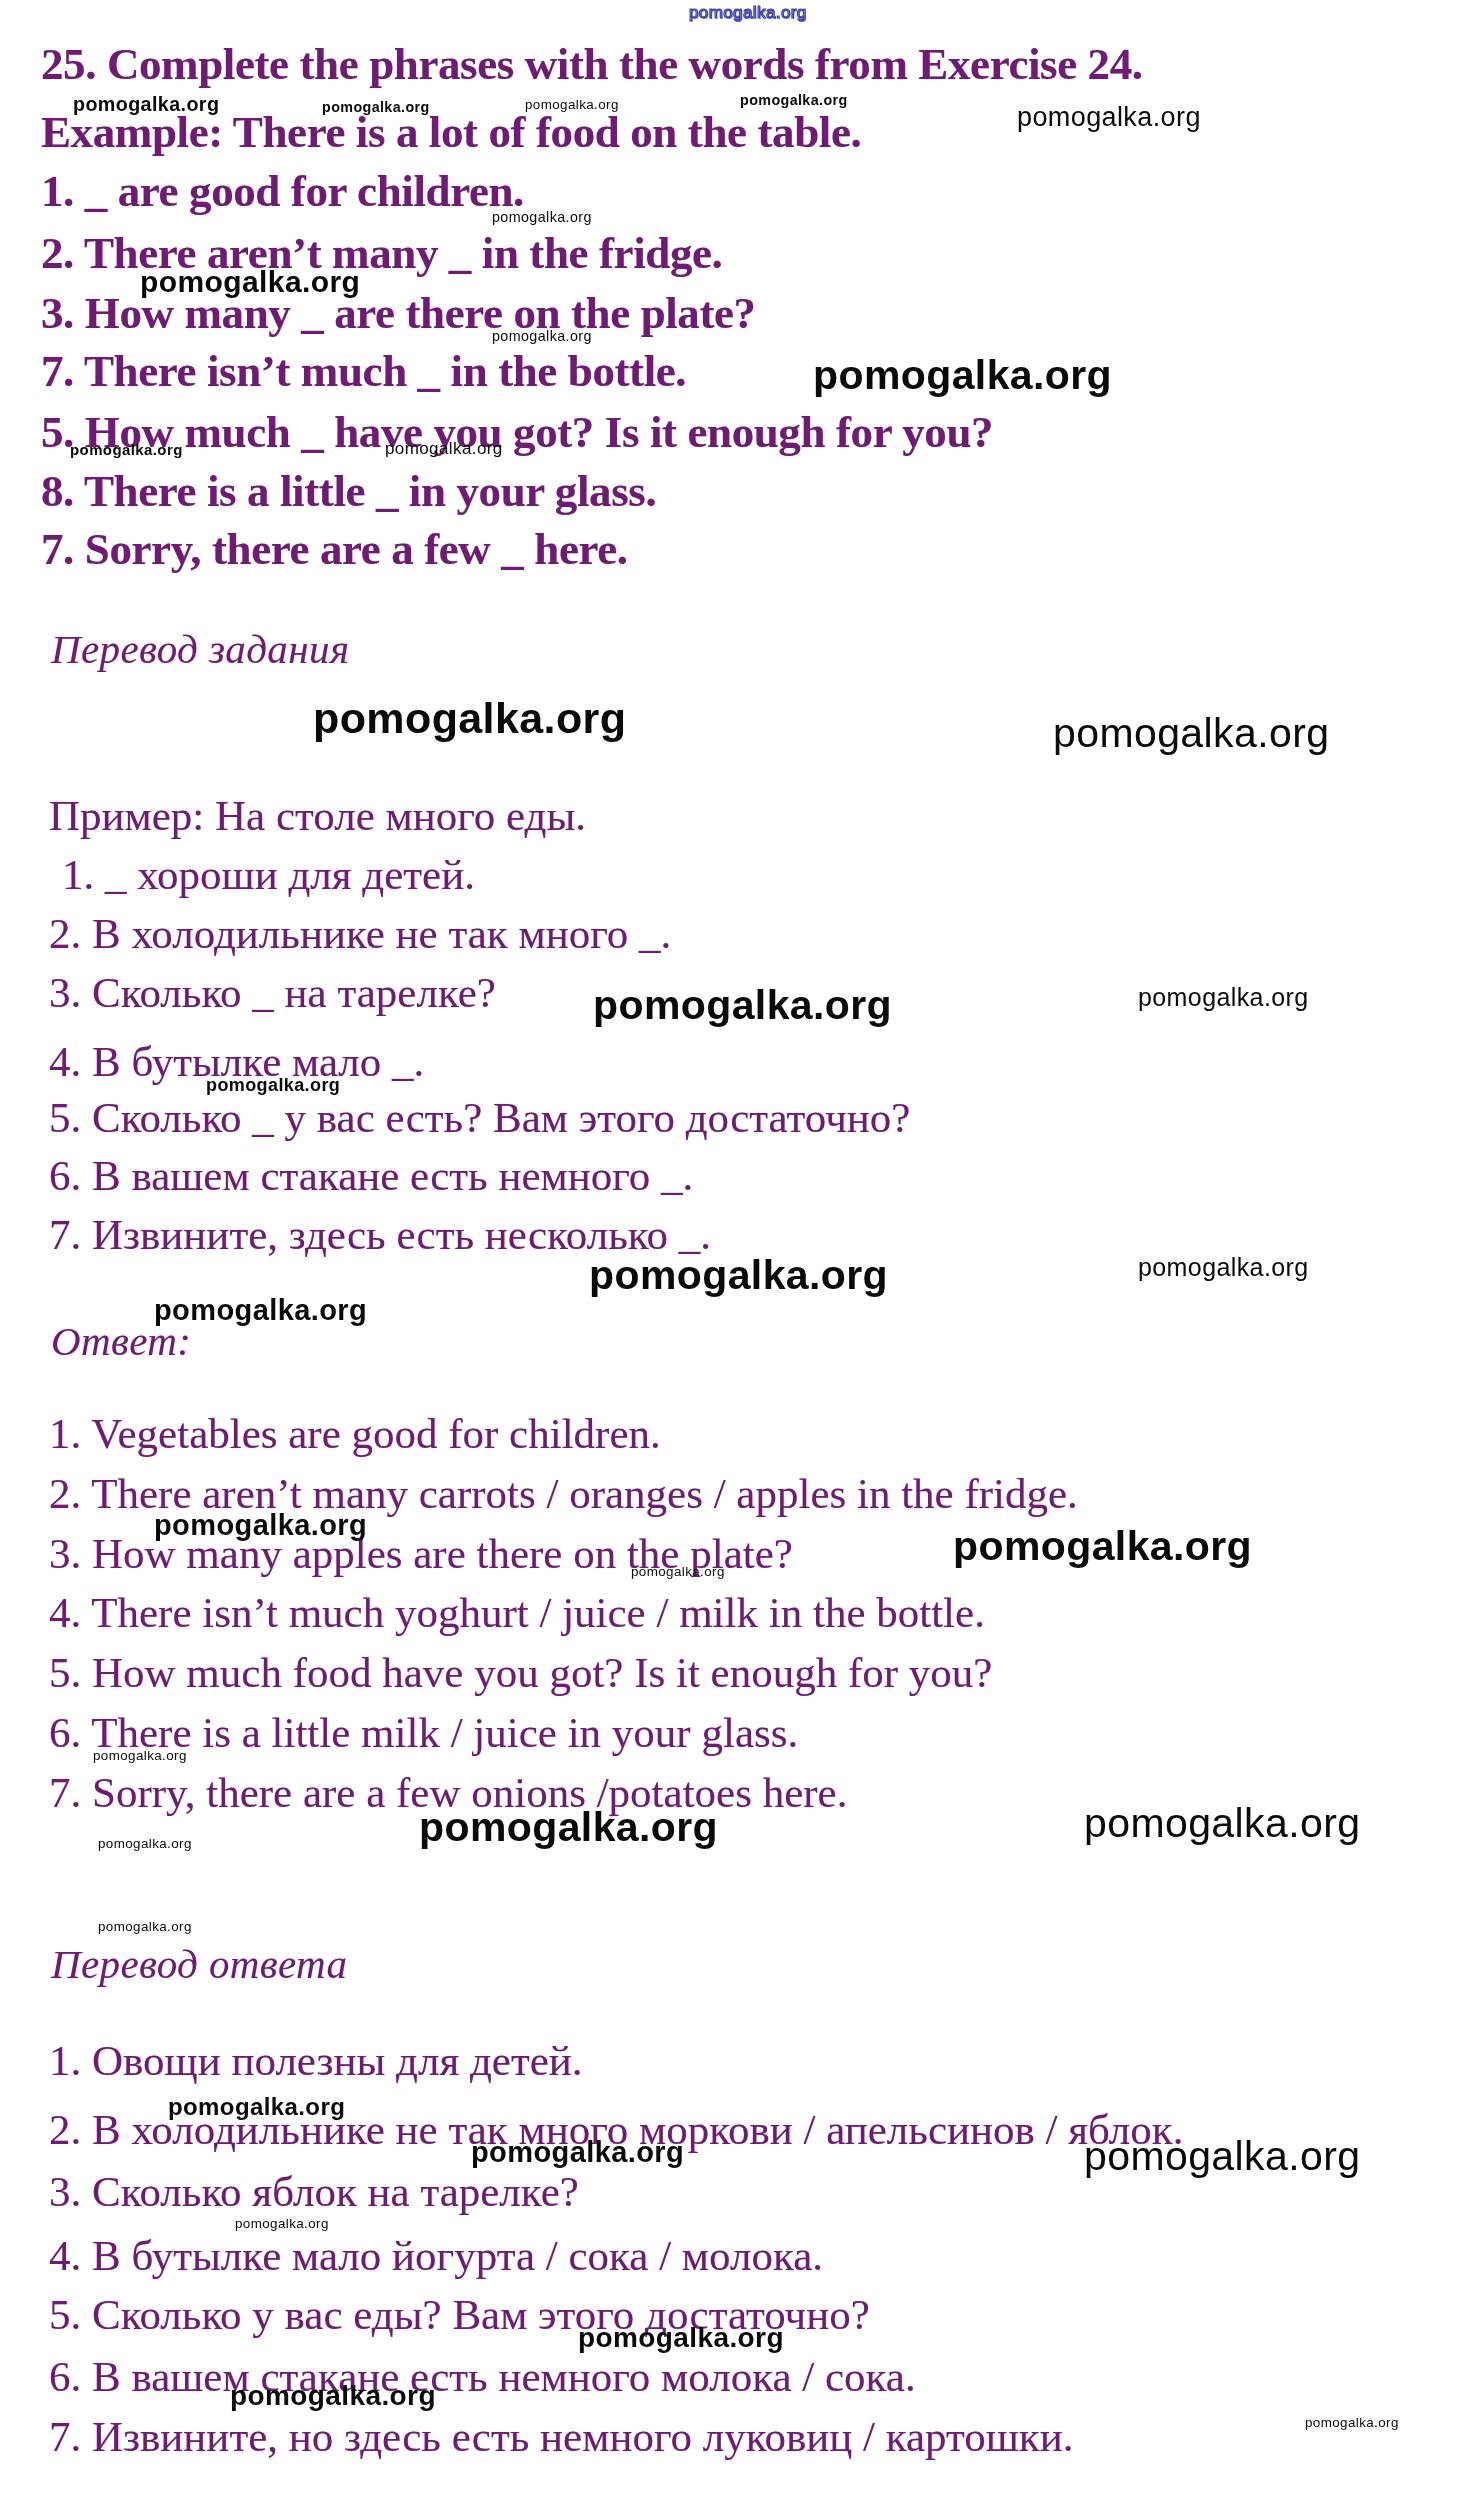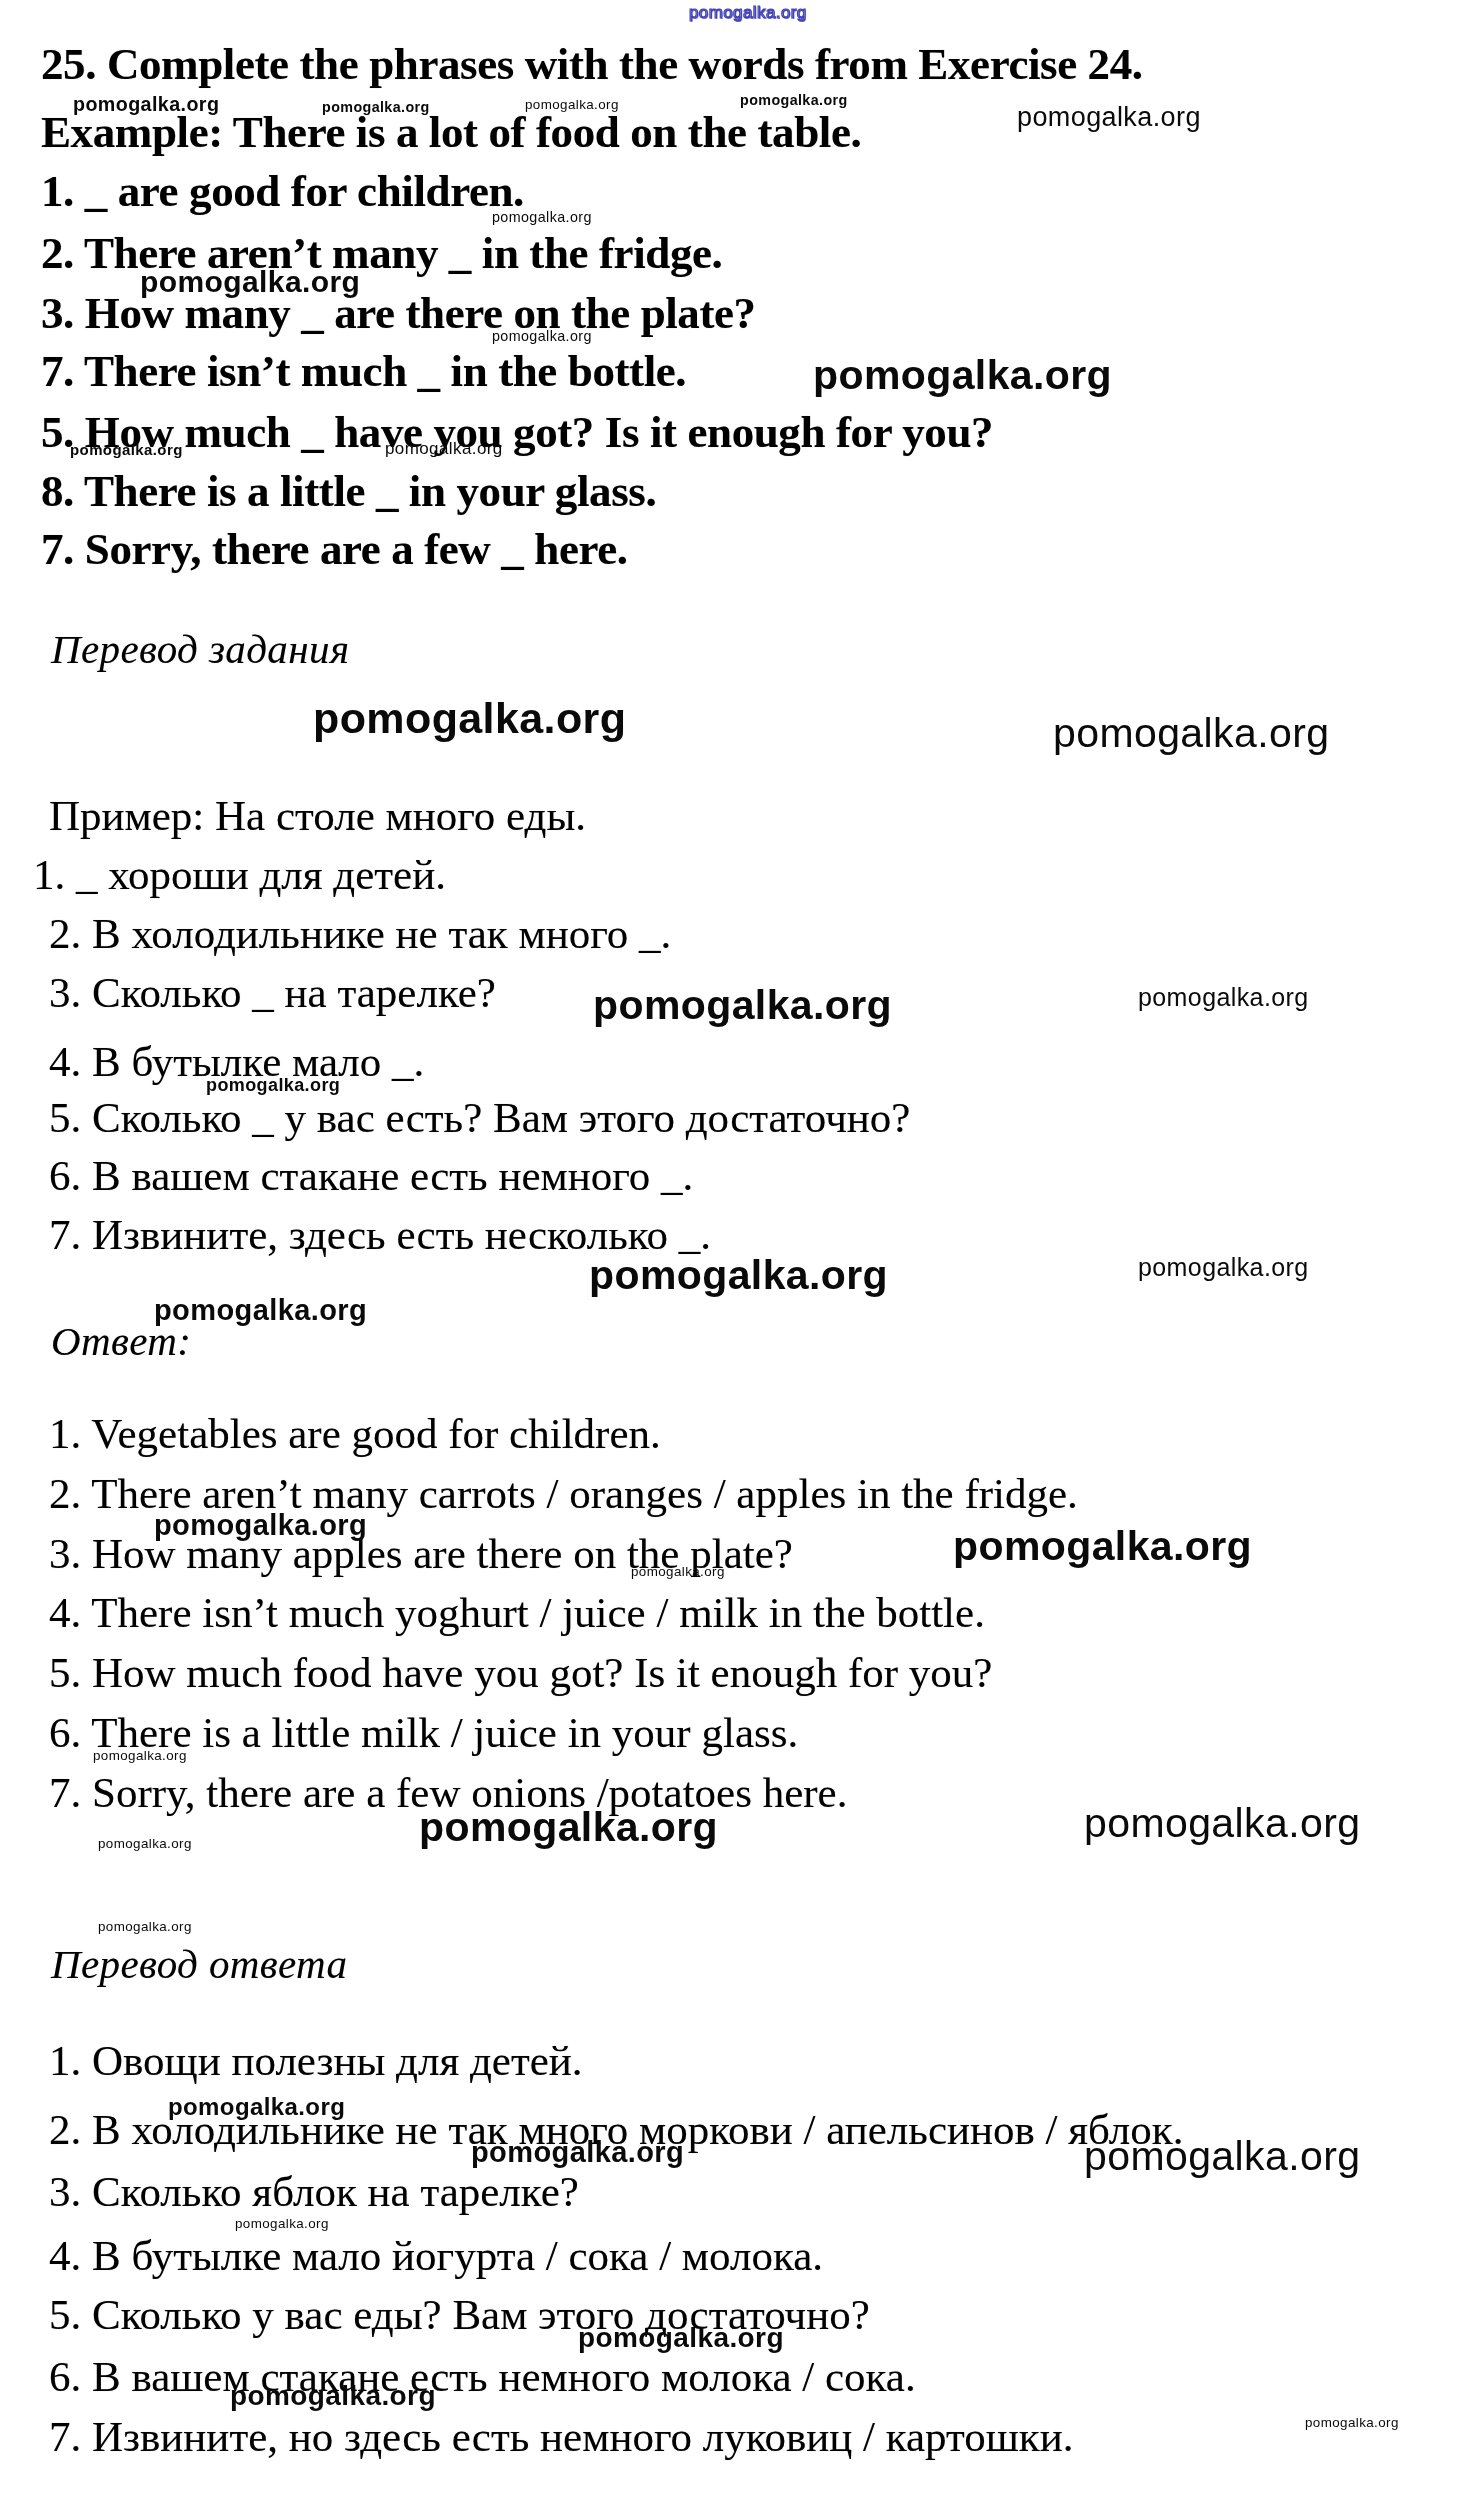--- a/index.html
+++ b/index.html
@@ -7,21 +7,21 @@
     position:relative;
     width:1459px;
     height:2512px;
     background:#ffffff;
     overflow:hidden;
     font-family:"Liberation Serif", serif;
   }
   .ln{
     position:absolute;
     white-space:nowrap;
-    color:#000000;
+    color:#701a75;
     line-height:1.1;
     text-shadow:0 0 0.9px rgba(40,40,40,0.35);
   }
   .b{ font:700 45px "Liberation Serif", serif; letter-spacing:-0.4px; }
   .r{ font:400 43px "Liberation Serif", serif; }
   .h{ font:italic 400 41px "Liberation Serif", serif; letter-spacing:0.4px; }
   .wm{
     position:absolute;
     font-family:"Liberation Sans", sans-serif;
     color:#0a0a0a;
@@ -46,21 +46,21 @@
   <div class="ln b" style="left:41px;top:227px">2. There aren’t many _ in the fridge.</div>
   <div class="ln b" style="left:41px;top:287px">3. How many _ are there on the plate?</div>
   <div class="ln b" style="left:41px;top:345px">7. There isn’t much _ in the bottle.</div>
   <div class="ln b" style="left:41px;top:406px">5. How much _ have you got? Is it enough for you?</div>
   <div class="ln b" style="left:41px;top:465px">8. There is a little _ in your glass.</div>
   <div class="ln b" style="left:41px;top:523px">7. Sorry, there are a few _ here.</div>
 
   <div class="ln h" style="left:51px;top:625px">Перевод задания</div>
 
   <div class="ln r" style="left:49px;top:791px">Пример: На столе много еды.</div>
-  <div class="ln r" style="left:33px;top:850px">1. _ хороши для детей.</div>
+  <div class="ln r" style="left:62px;top:850px">1. _ хороши для детей.</div>
   <div class="ln r" style="left:49px;top:909px">2. В холодильнике не так много _.</div>
   <div class="ln r" style="left:49px;top:968px">3. Сколько _ на тарелке?</div>
   <div class="ln r" style="left:49px;top:1037px">4. В бутылке мало _.</div>
   <div class="ln r" style="left:49px;top:1093px">5. Сколько _ у вас есть? Вам этого достаточно?</div>
   <div class="ln r" style="left:49px;top:1151px">6. В вашем стакане есть немного _.</div>
   <div class="ln r" style="left:49px;top:1210px">7. Извините, здесь есть несколько _.</div>
 
   <div class="ln h" style="left:51px;top:1317px">Ответ:</div>
 
   <div class="ln r" style="left:49px;top:1409px">1. Vegetables are good for children.</div>

